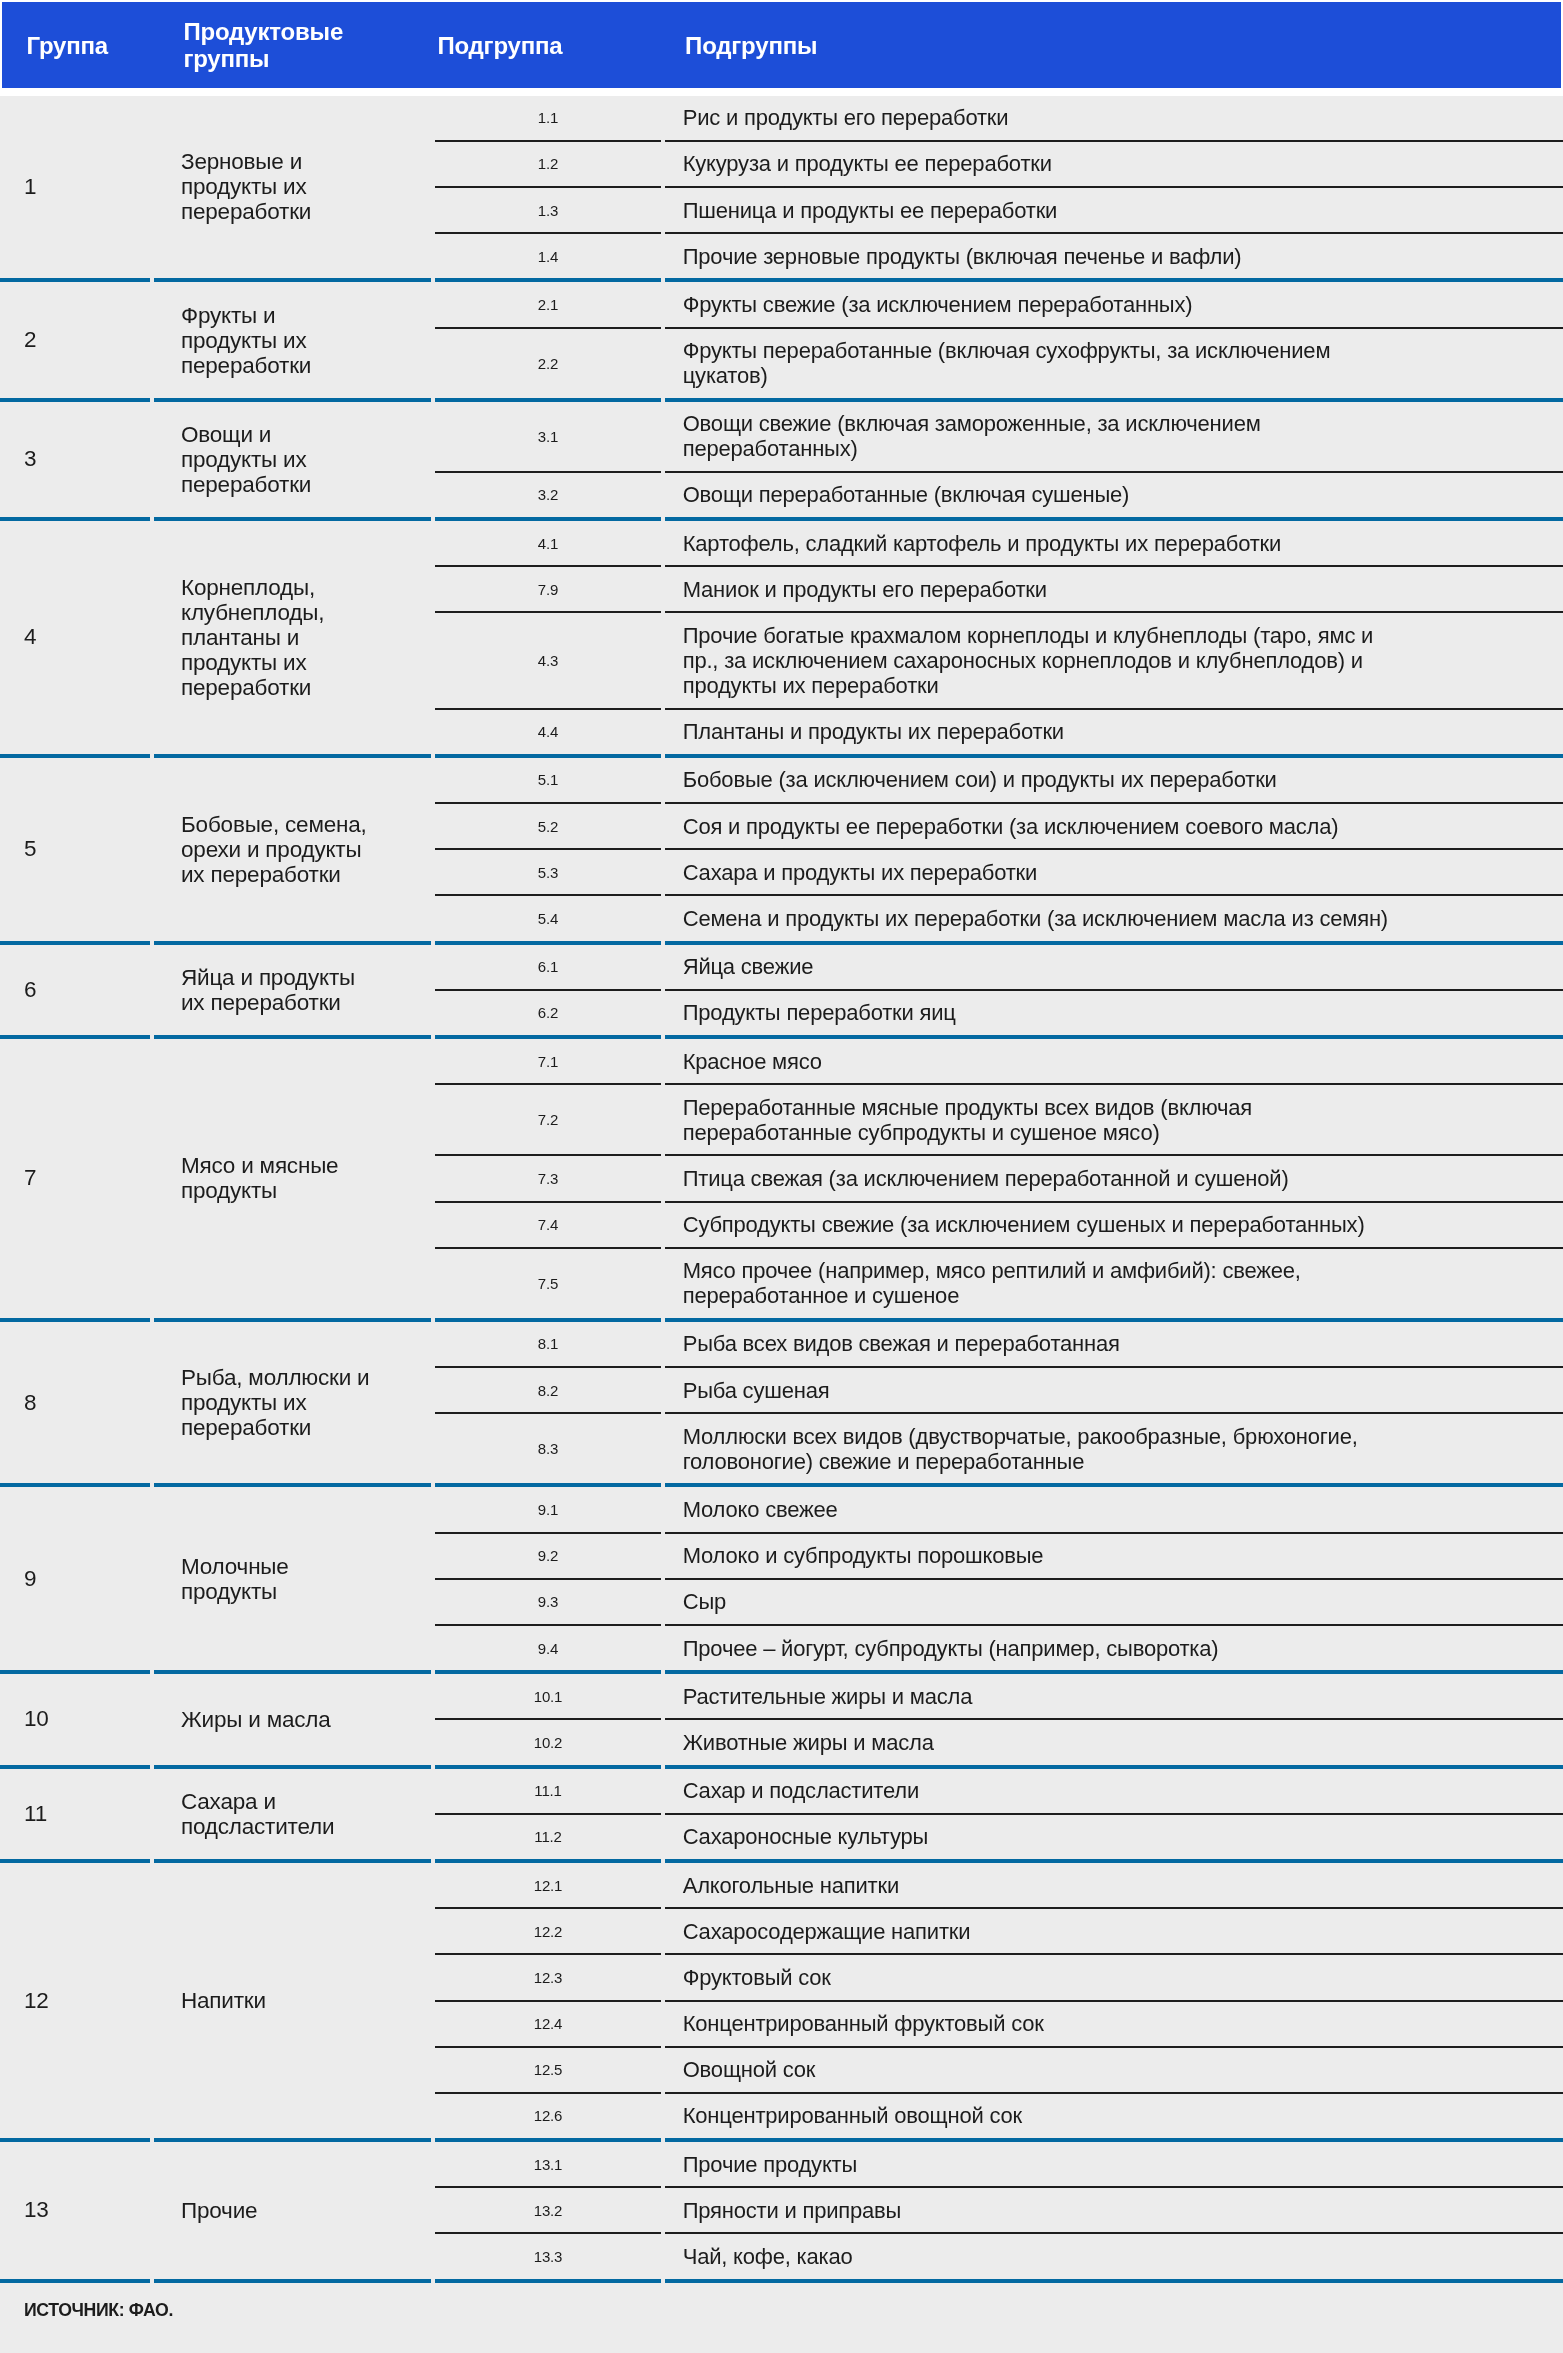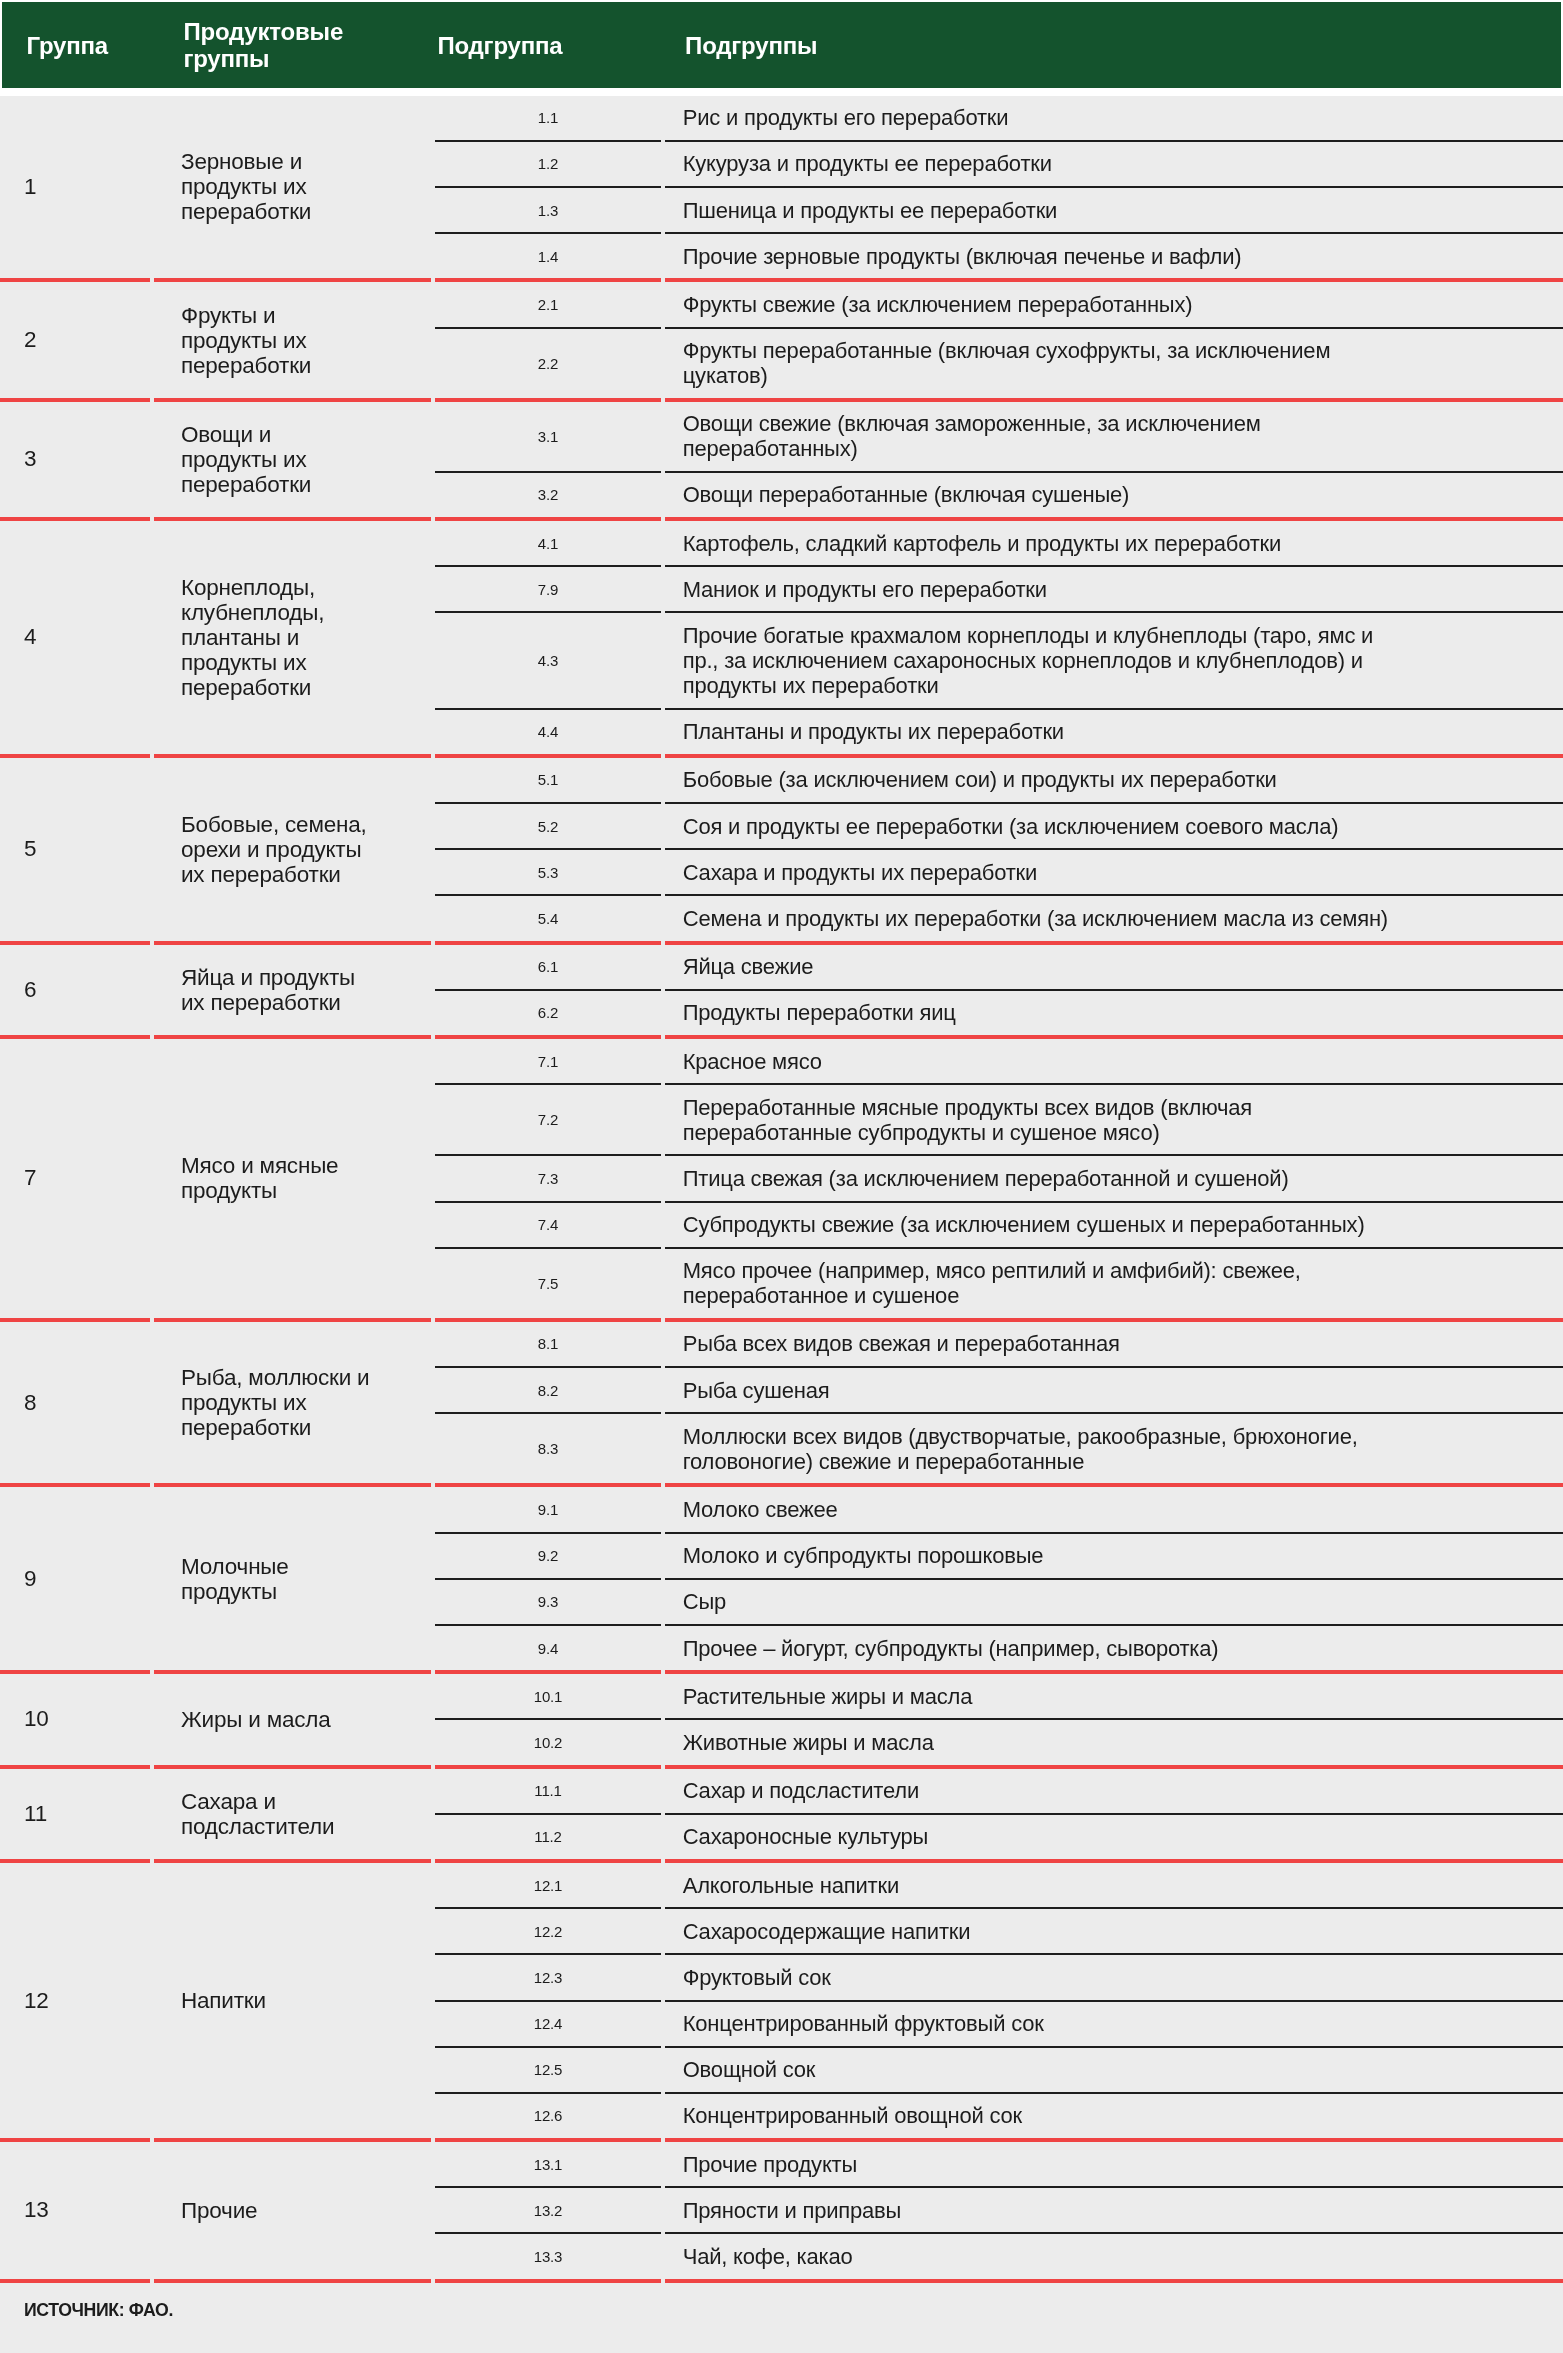--- a/index.html
+++ b/index.html
@@ -8,42 +8,42 @@
     width:1563px;height:2354px;
     background:#ECECEC;
     font-family:"Liberation Sans","DejaVu Sans",sans-serif;
     color:#1C1C1C;
     letter-spacing:-0.2px;
     overflow:hidden;
   }
   
   .header-wrap{background:#FFFFFF;padding:2.4px 2.4px 7.2px 2.4px;}
   .header{
-    background:#14532d;
+    background:#1d4ed8;
     height:86px;
     display:flex;align-items:center;column-gap:4px;
     color:#FFFFFF;font-weight:bold;font-size:24px;line-height:27px;
   }
   .hc{white-space:pre-line;box-sizing:border-box;}
   .w1{width:150px;padding-left:24px;}
   .w2{width:277px;padding-left:27px;}
   .w3{width:226px;text-align:left;}
   .w4{flex:1;padding-left:17.7px;padding-right:21px;}
   
   .tbody{background:#ECECEC;}
   .group-row{display:flex;column-gap:4px;}
   .cell{display:flex;align-items:center;box-sizing:border-box;}
   .c1{width:150px;padding-left:24px;font-size:22.5px;}
   .c2{width:277px;padding-left:27px;font-size:22.5px;line-height:25px;white-space:pre-line;}
   .subs{flex:1;display:flex;flex-direction:column;}
   .sub-row{display:flex;column-gap:4px;}
   .c3{width:226px;justify-content:center;font-size:15px;padding:9.6px 0;}
   .c4{flex:1;font-size:22px;line-height:25px;white-space:pre-line;padding:9.6px 21px 9.6px 17.7px;}
   .thin{border-bottom:2.4px solid #1D1D1D;}
-  .thick{border-bottom:4px solid #ef4444;}
+  .thick{border-bottom:4px solid #0369a1;}
   
   .source{
     padding:17.7px 0 0 24px;
     font-size:17.7px;font-weight:bold;letter-spacing:-0.4px;color:#1C1C1C;
   }
 </style>
 </head>
 <body>
 
 <div class="page">

